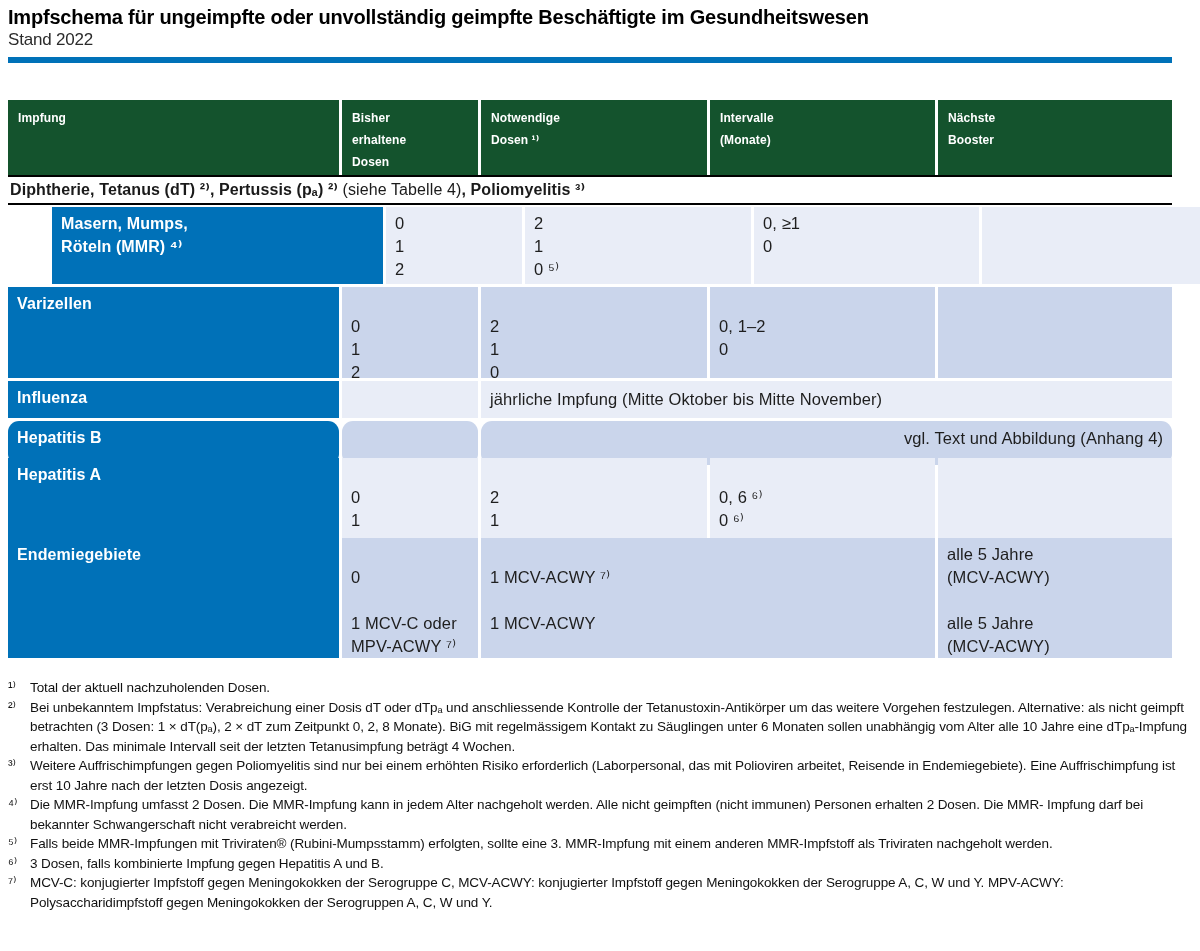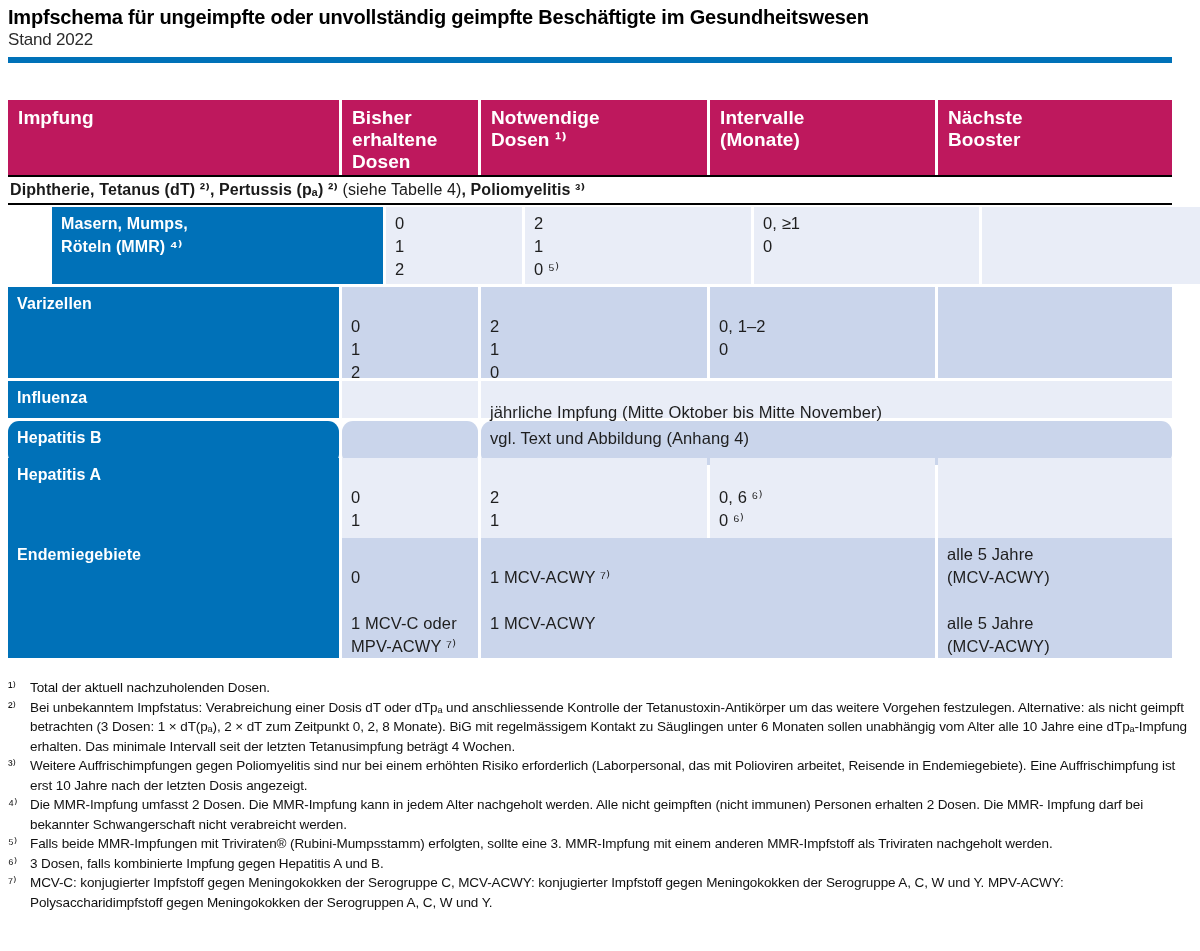--- a/index.html
+++ b/index.html
@@ -28,22 +28,22 @@
   
   .vtable{position:absolute;left:8px;top:100px;width:1164px;}
   .trow{
     display:grid;
     grid-template-columns:331px 136px 226px 225px 234px;
     column-gap:3px;
     margin-bottom:3px;
   }
   .thead{margin-bottom:0;}
   .thead .hcell{
-    background:#be185d;color:#ffffff;
-    font-weight:bold;font-size:19px;line-height:22px;
+    background:#14532d;color:#ffffff;
+    font-weight:bold;font-size:12px;line-height:22px;
     padding:7px 10px 0 10px;
     height:68px;
     white-space:pre-line;letter-spacing:0.1px;
   }
   .section-band{
     border-top:2px solid #000;border-bottom:2px solid #000;
     background:#ffffff;
     height:26px;line-height:26px;
     padding-left:2px;margin-bottom:2px;
     font-size:16px;letter-spacing:0.1px;white-space:nowrap;
@@ -59,23 +59,23 @@
     padding:5px 9px 0 9px;
     white-space:pre-line;letter-spacing:0.1px;
   }
   .light{background:#e9edf7;}
   .dark{background:#cad5eb;}
   .span35{grid-column:3 / 6;}
   .span34{grid-column:3 / 5;}
   .r-masern{height:77px;margin-left:44px;}   .r-masern>div{height:77px;box-sizing:border-box;}
   .r-variz{height:91px;}    .r-variz>div{height:91px;box-sizing:border-box;}
   .r-influ{height:37px;}    .r-influ>div{height:37px;box-sizing:border-box;}
-  .r-influ .cell{padding-top:20px;}
+  .r-influ .cell{padding-top:7px;}
   .r-hepb{height:34px;}     .r-hepb>div{height:44px;box-sizing:border-box;border-radius:11px;}
-  .r-hepb .cell{padding-top:6px;}
+  .r-hepb .cell{padding-top:6px;text-align:right;}
   .r-hepa{height:77px;}     .r-hepa>div{height:84px;box-sizing:border-box;}
   .r-mening{height:120px;}  .r-mening>div{height:120px;box-sizing:border-box;}
   
   .footnotes{
     position:absolute;left:8px;top:678px;width:1186px;
   }
   .fn{
     display:flex;align-items:flex-start;
     font-size:13.5px;line-height:19.5px;color:#111;
     letter-spacing:-0.1px;

